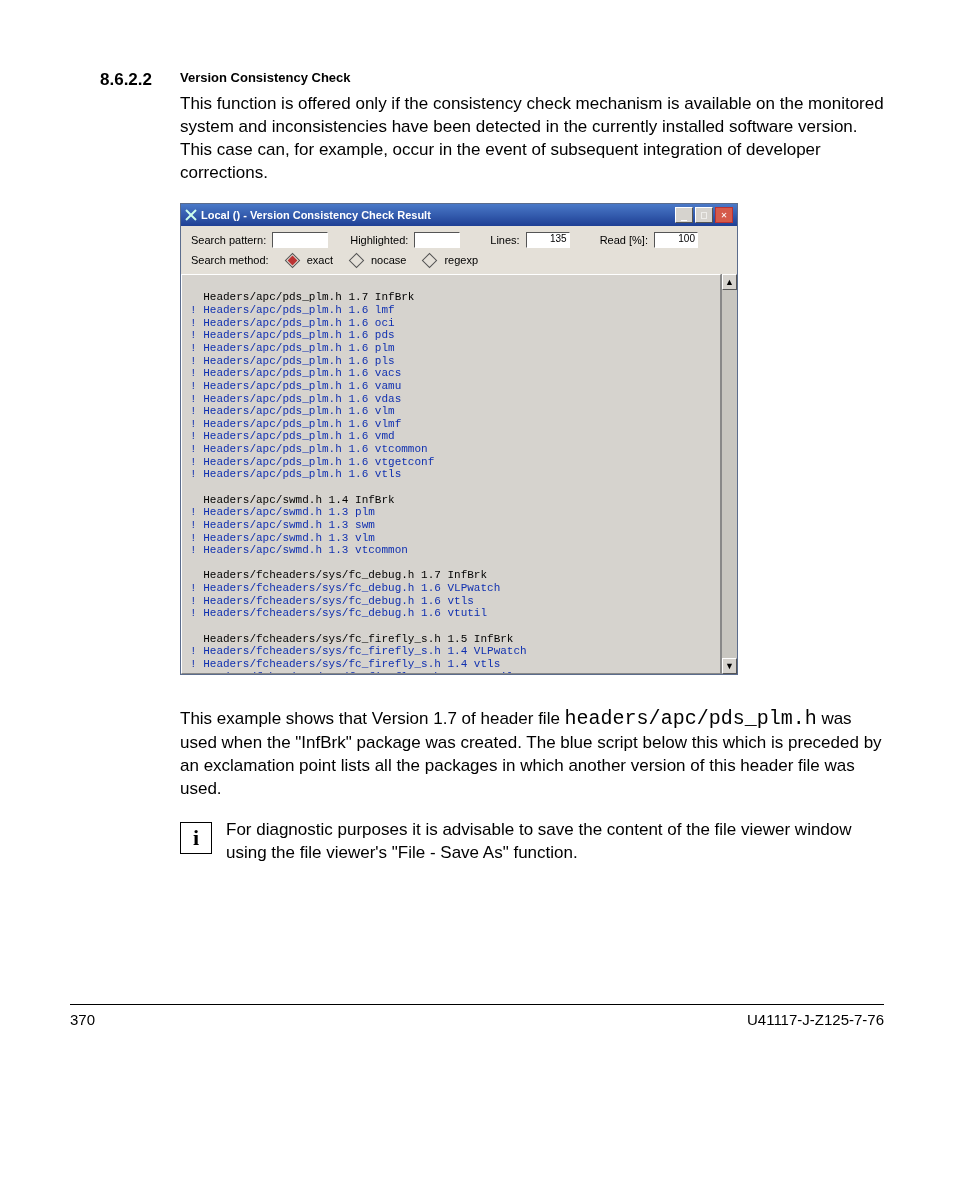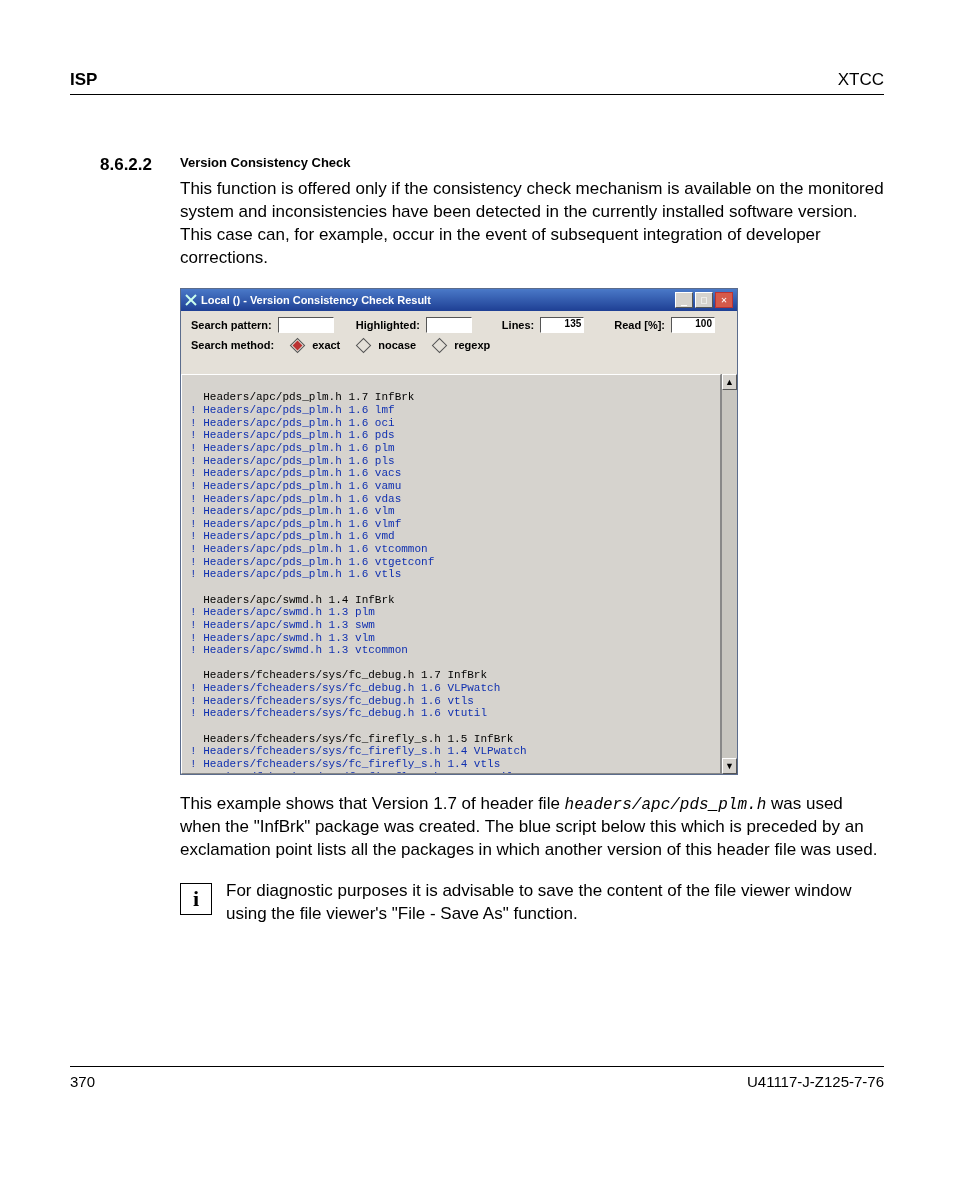--- a/index.html
+++ b/index.html
@@ -39,21 +39,21 @@
     font-size: 17px;
     line-height: 1.35;
     margin-bottom: 18px;
   }
   
   .window {
     margin-left: 110px;
     width: 558px;
     border: 1px solid #5b6c8c;
     background: #e4e0d8;
-    margin-bottom: 18px;
+    margin-bottom: 30px;
     box-sizing: border-box;
   }
   .titlebar {
     display: flex;
     align-items: center;
     justify-content: space-between;
     background: linear-gradient(#4a79c8, #1e3f94);
     color: #fff;
     padding: 2px 4px;
     font-size: 11px;
@@ -81,22 +81,22 @@
     display:flex; gap:14px;
     padding: 3px 8px;
     font-size:11px;
     font-weight:bold;
     border-bottom:1px solid #aaa;
     background:#e4e0d8;
   }
   .menubar span { cursor:default; }
   .menubar .ul { text-decoration: underline; }
   .toolbar {
-    padding: 6px 10px 17px 10px;
-    font-size:11px; font-weight:bold;
+    padding: 6px 10px 2px 10px;
+    font-size:11px; font-weight:normal;
   }
   .tool-row { display:flex; align-items:center; margin-bottom:6px; gap:6px;}
   .text-input {
     width:50px; height:14px;
     background:#fff;
     border-top:1px solid #555; border-left:1px solid #555;
     border-right:1px solid #fff; border-bottom:1px solid #fff;
     font-size:10px; padding:0 2px; text-align:right;
   }
   .radio {
@@ -130,21 +130,21 @@
     border-left:1px solid #888;
     display:flex; flex-direction:column; justify-content:space-between;
   }
   .sb-arrow {
     height:14px; background:#d6d3ce;
     border:1px solid #fff; border-right-color:#555; border-bottom-color:#555;
     display:flex; align-items:center; justify-content:center; font-size:9px;
   }
   .viewer .blk { color:#000; }
   .viewer .blu { color:#1030b0; }
-  .mono-inline { font-family:"Courier New", monospace; font-size:16px;font-style:italic; }
+  .mono-inline { font-family:"Courier New", monospace; font-size:20px; }
   .info-row {
     display:flex;
     margin-left:110px;
     margin-bottom:18px;
     gap:14px;
   }
   .info-icon {
     width:30px; height:30px;
     border:1.5px solid #000;
     display:flex; align-items:center; justify-content:center;
@@ -159,24 +159,20 @@
     display:flex; justify-content:space-between;
     padding-top:6px;
     font-size:15px;
   }
 </style>
 </head>
 <body>
 
 <div class="page">
 
-  <div class="header-row">
-    <div class="header-left">ISP</div>
-    <div class="header-right">XTCC</div>
-  </div>
 
   <div class="section">
     <div class="sec-num">8.6.2.2</div>
     <div class="sec-title">Version Consistency Check</div>
   </div>
 
   <div class="body-text">This function is offered only if the consistency check mechanism is available on the monitored system and inconsistencies have been detected in the currently installed software version. This case can, for example, occur in the event of subsequent integration of developer corrections.</div>
 
   <div class="window">
     <div class="titlebar">

